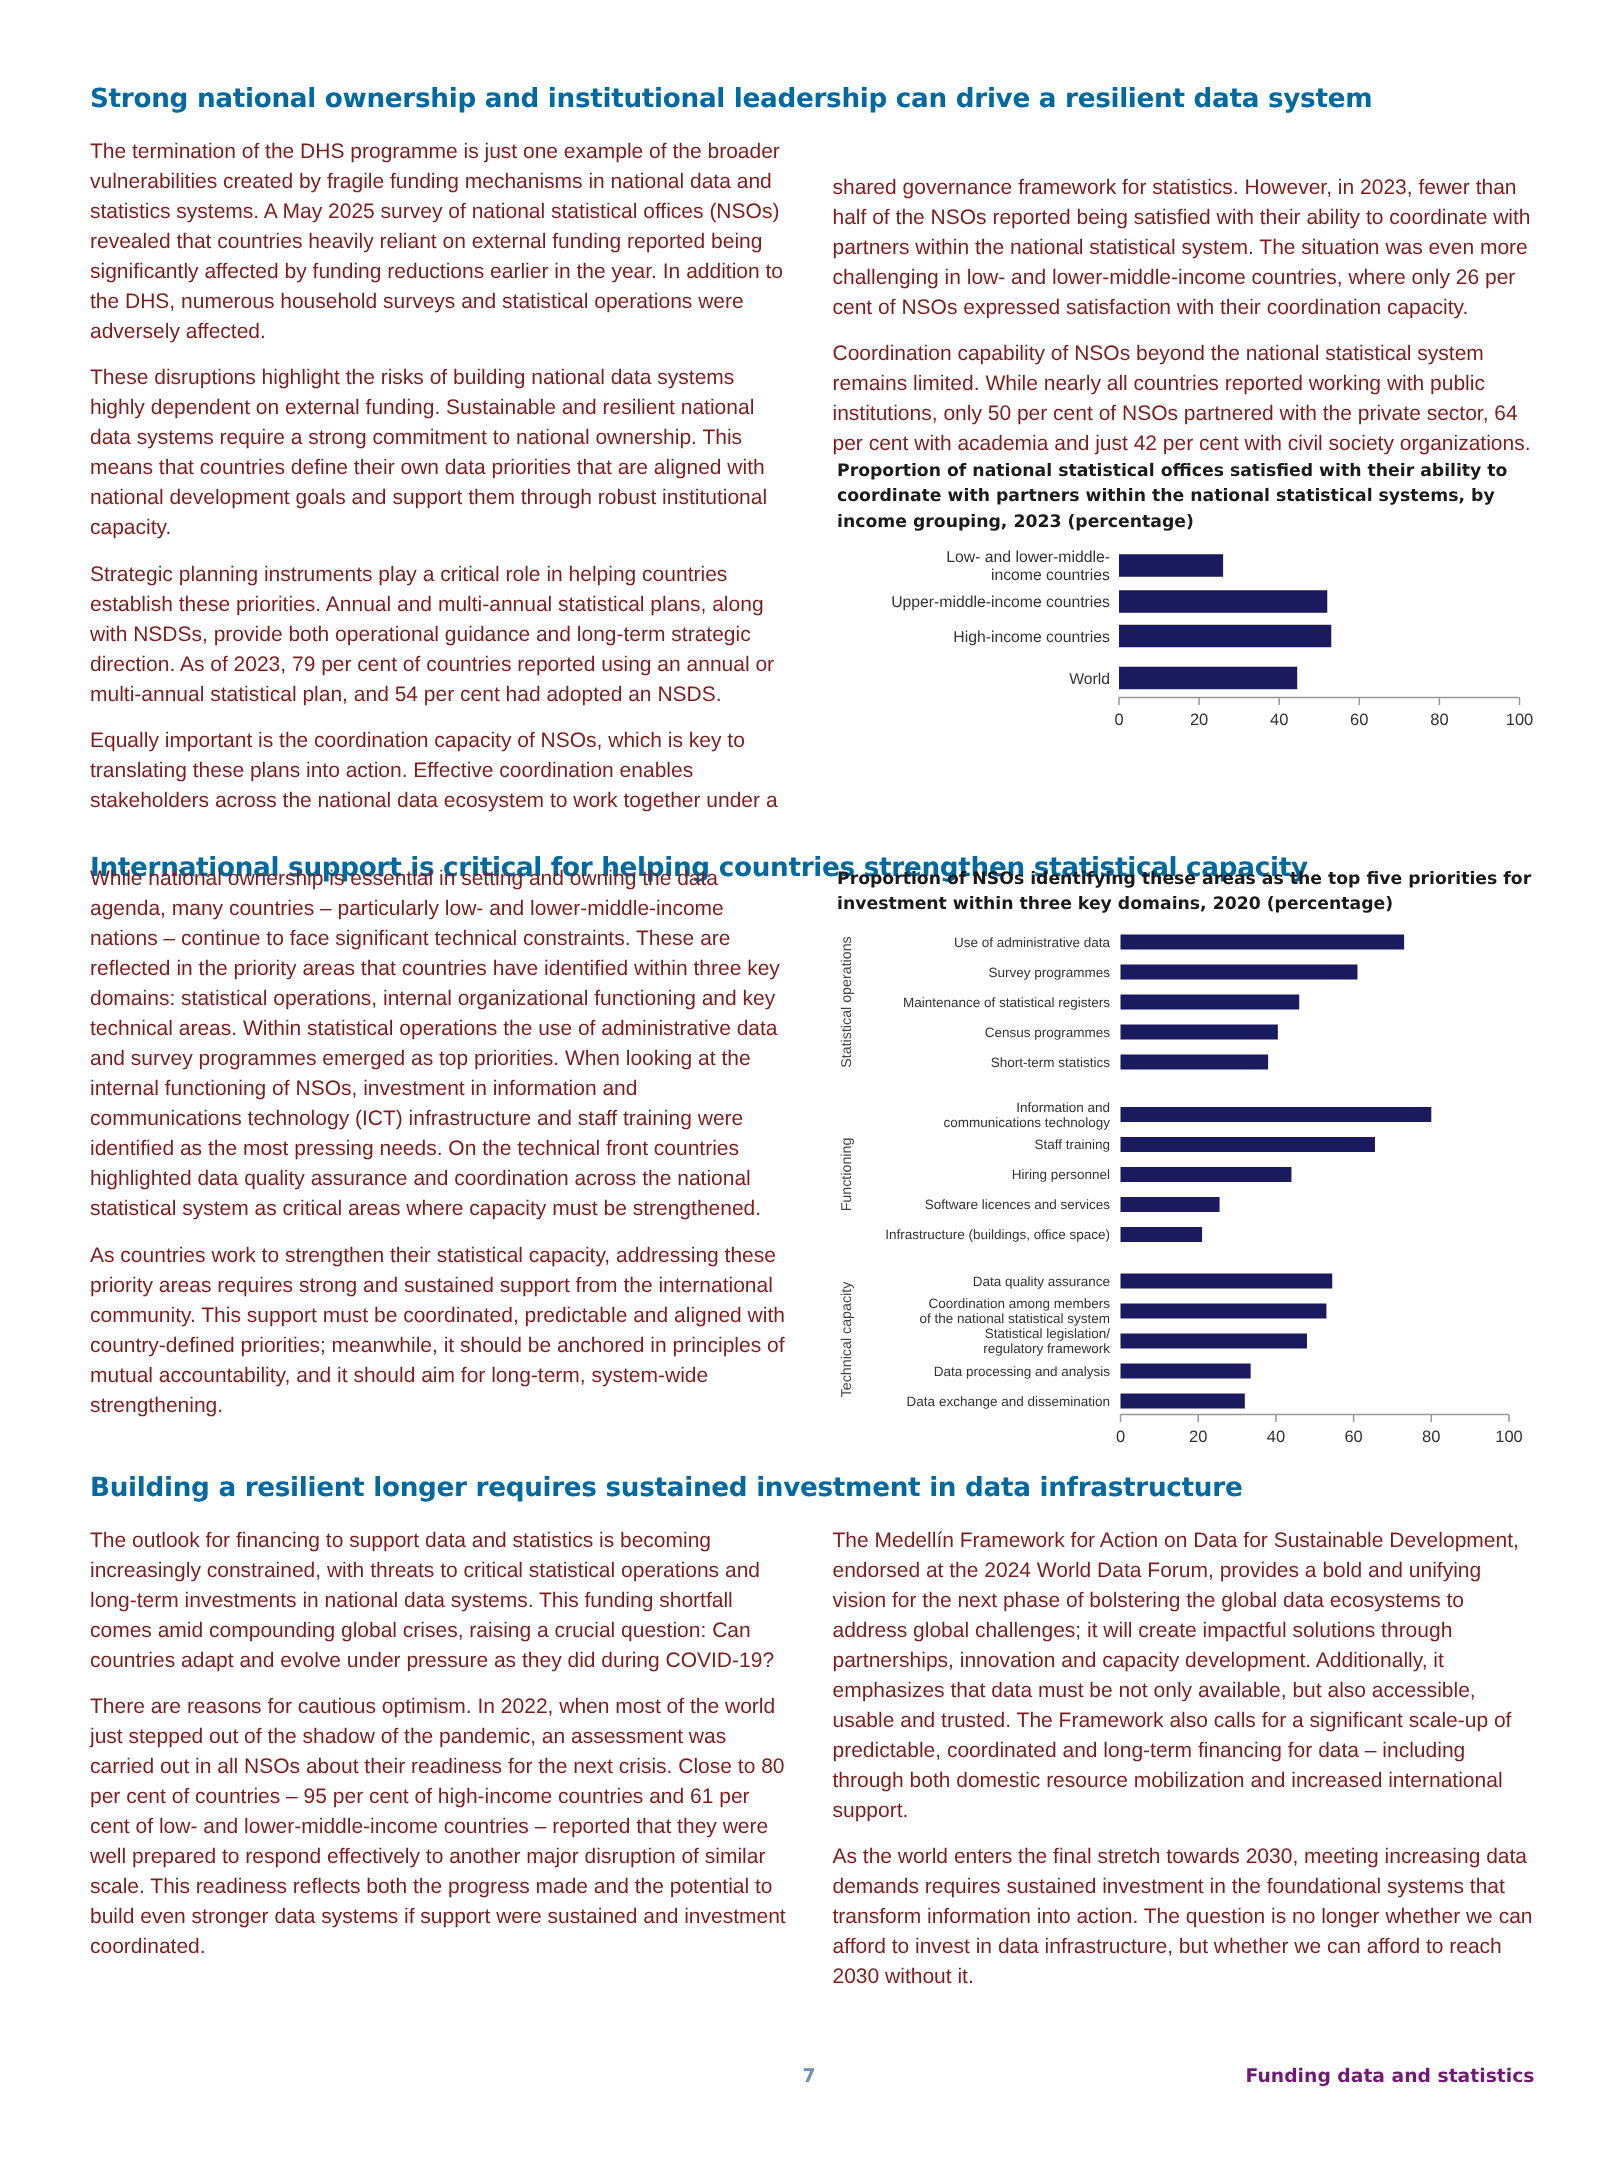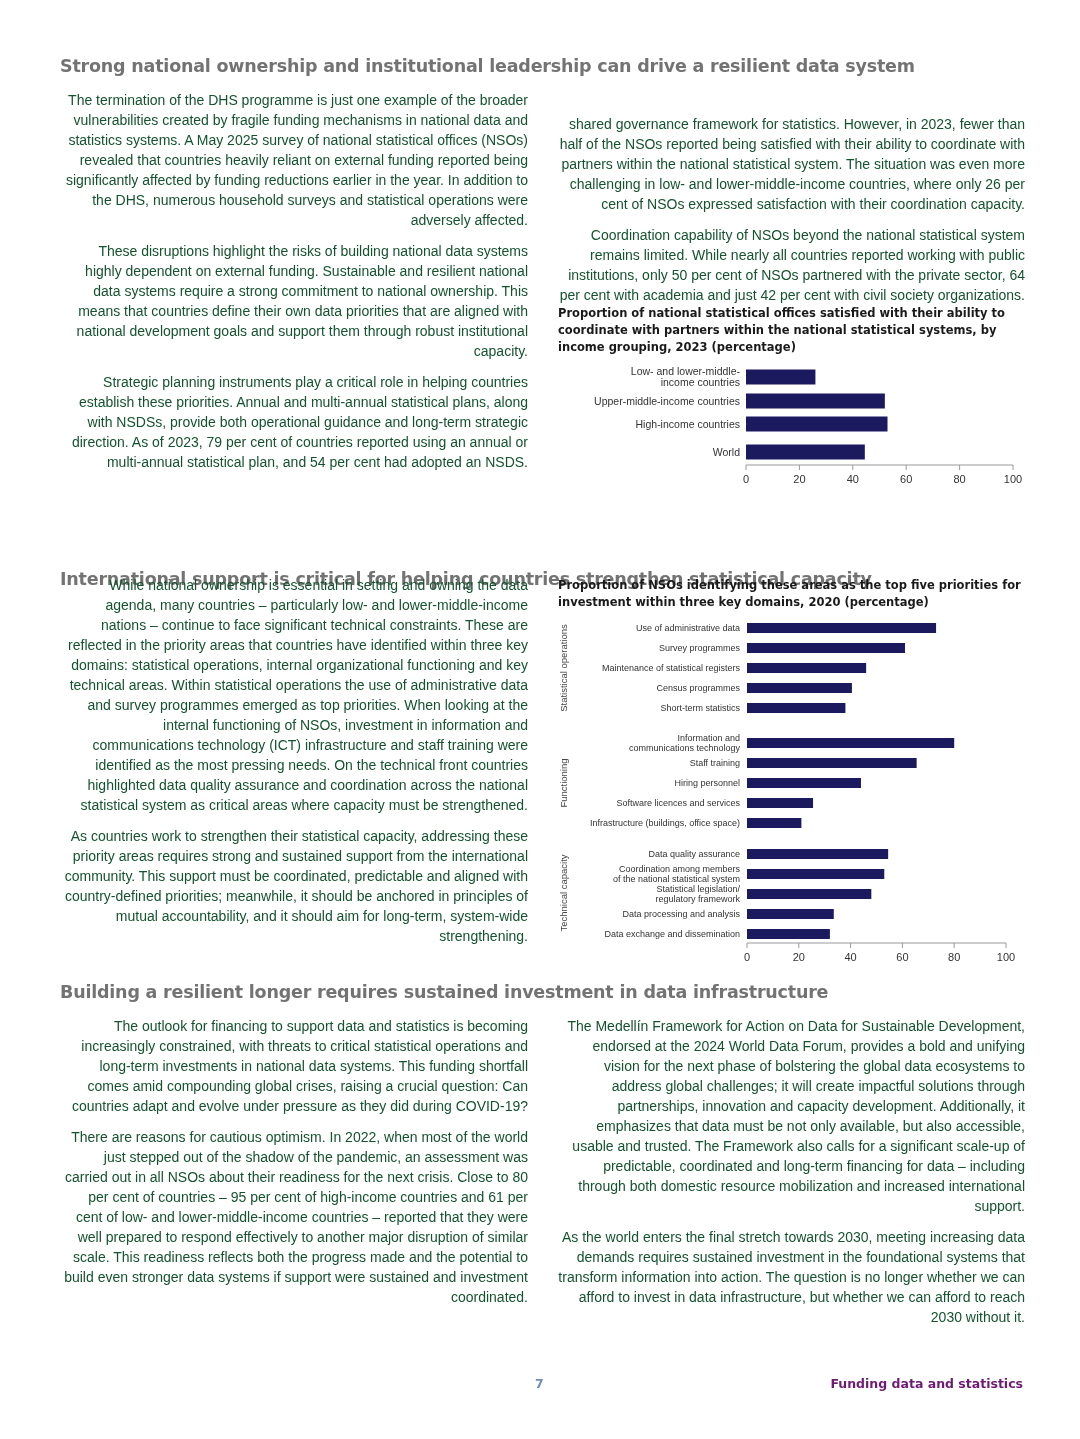--- a/index.html
+++ b/index.html
@@ -1,37 +1,38 @@
 <!DOCTYPE html>
 <html><head>
 <meta charset="utf-8">
 <style>
   html, body { margin:0; padding:0; background:#fff; }
   body { width:1080px; height:1439px; position:relative; overflow:hidden;
          font-family:"Liberation Sans", sans-serif; color:#2b2b2b; }
   .h2 { position:absolute; left:60px; font-family:"DejaVu Sans", sans-serif; font-weight:bold;
-        font-size:17.5px; color:#737373; letter-spacing:-0.2px; margin:0; white-space:nowrap; }
-  .col { position:absolute; font-size:14px; line-height:20px; color:#14532d;text-align:right; }
+        font-size:17.5px; color:#0369a1; letter-spacing:-0.2px; margin:0; white-space:nowrap; }
+  .col { position:absolute; font-size:14px; line-height:20px; color:#7f1d1d; }
   .col p { margin:0 0 11px 0; }
   .chart-title { position:absolute; font-family:"DejaVu Sans", sans-serif; font-weight:bold;
                  font-size:11.5px; line-height:17px; color:#1a1a1a; }
   svg text { font-family:"Liberation Sans", sans-serif; }
   .footer-page { position:absolute; left:535px; top:1376px; font-family:"DejaVu Sans", sans-serif;
                  font-weight:bold; font-size:12.5px; color:#6f8fb5; }
   .footer-title { position:absolute; right:57px; top:1376px; font-family:"DejaVu Sans", sans-serif;
                   font-weight:bold; font-size:12.5px; color:#701a75; }
 </style>
 </head>
 <body>
 
 <h2 class="h2" style="top:56px;">Strong national ownership and institutional leadership can drive a resilient data system</h2>
 <div class="col" style="left:60px; top:90px; width:468px;">
   <p>The termination of the DHS programme is just one example of the broader vulnerabilities created by fragile funding mechanisms in national data and statistics systems. A May 2025 survey of national statistical offices (NSOs) revealed that countries heavily reliant on external funding reported being significantly affected by funding reductions earlier in the year. In addition to the DHS, numerous household surveys and statistical operations were adversely affected.</p>
   <p>These disruptions highlight the risks of building national data systems highly dependent on external funding. Sustainable and resilient national data systems require a strong commitment to national ownership. This means that countries define their own data priorities that are aligned with national development goals and support them through robust institutional capacity.</p>
   <p>Strategic planning instruments play a critical role in helping countries establish these priorities. Annual and multi-annual statistical plans, along with NSDSs, provide both operational guidance and long-term strategic direction. As of 2023, 79 per cent of countries reported using an annual or multi-annual statistical plan, and 54 per cent had adopted an NSDS.</p>
+  <p>Equally important is the coordination capacity of NSOs, which is key to translating these plans into action. Effective coordination enables stakeholders across the national data ecosystem to work together under a</p>
 </div>
 <div class="col" style="left:555px; top:90px; width:470px;margin-top:24px;">
   <p>shared governance framework for statistics. However, in 2023, fewer than half of the NSOs reported being satisfied with their ability to coordinate with partners within the national statistical system. The situation was even more challenging in low- and lower-middle-income countries, where only 26 per cent of NSOs expressed satisfaction with their coordination capacity.</p>
   <p>Coordination capability of NSOs beyond the national statistical system remains limited. While nearly all countries reported working with public institutions, only 50 per cent of NSOs partnered with the private sector, 64 per cent with academia and just 42 per cent with civil society organizations.</p>
 </div>
 
 <div class="chart-title" style="left:558px; top:305px; width:470px;">Proportion of national statistical offices satisfied with their ability to coordinate with partners within the national statistical systems, by income grouping, 2023 (percentage)</div>
 <svg id="chart1" style="position:absolute; left:555px; top:360px;" width="480" height="130">
     <rect x="191" y="9.5" width="69.42" height="15" fill="#1c1a5e"></rect>
     <text x="185" y="14.925" text-anchor="end" font-size="10.5" fill="#333"><tspan x="185" dy="0">Low- and lower-middle-</tspan><tspan x="185" dy="11.5">income countries</tspan></text>

